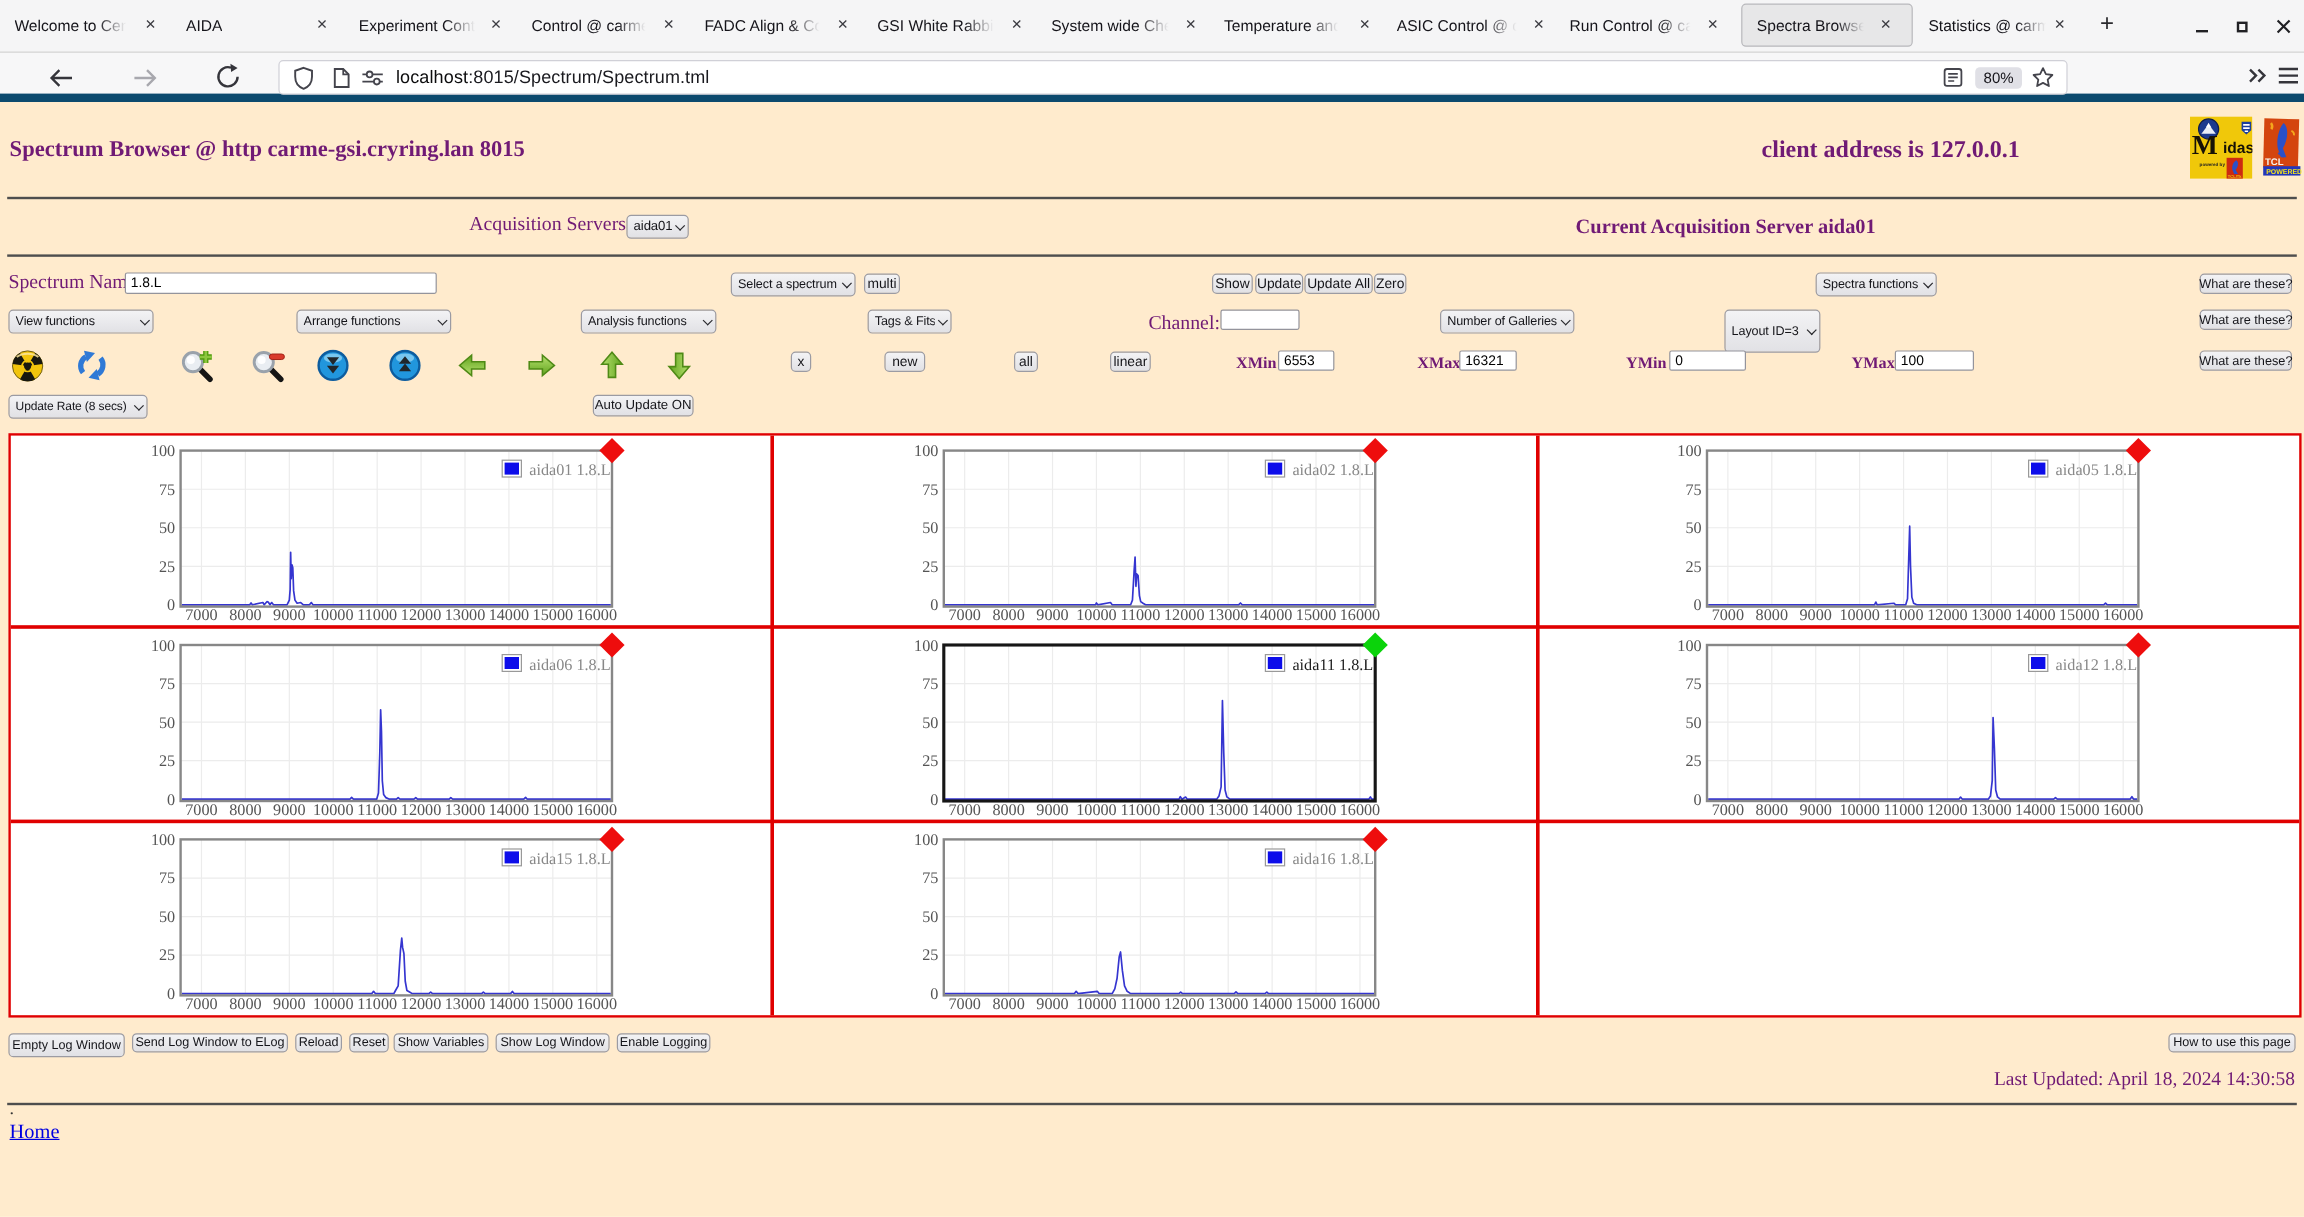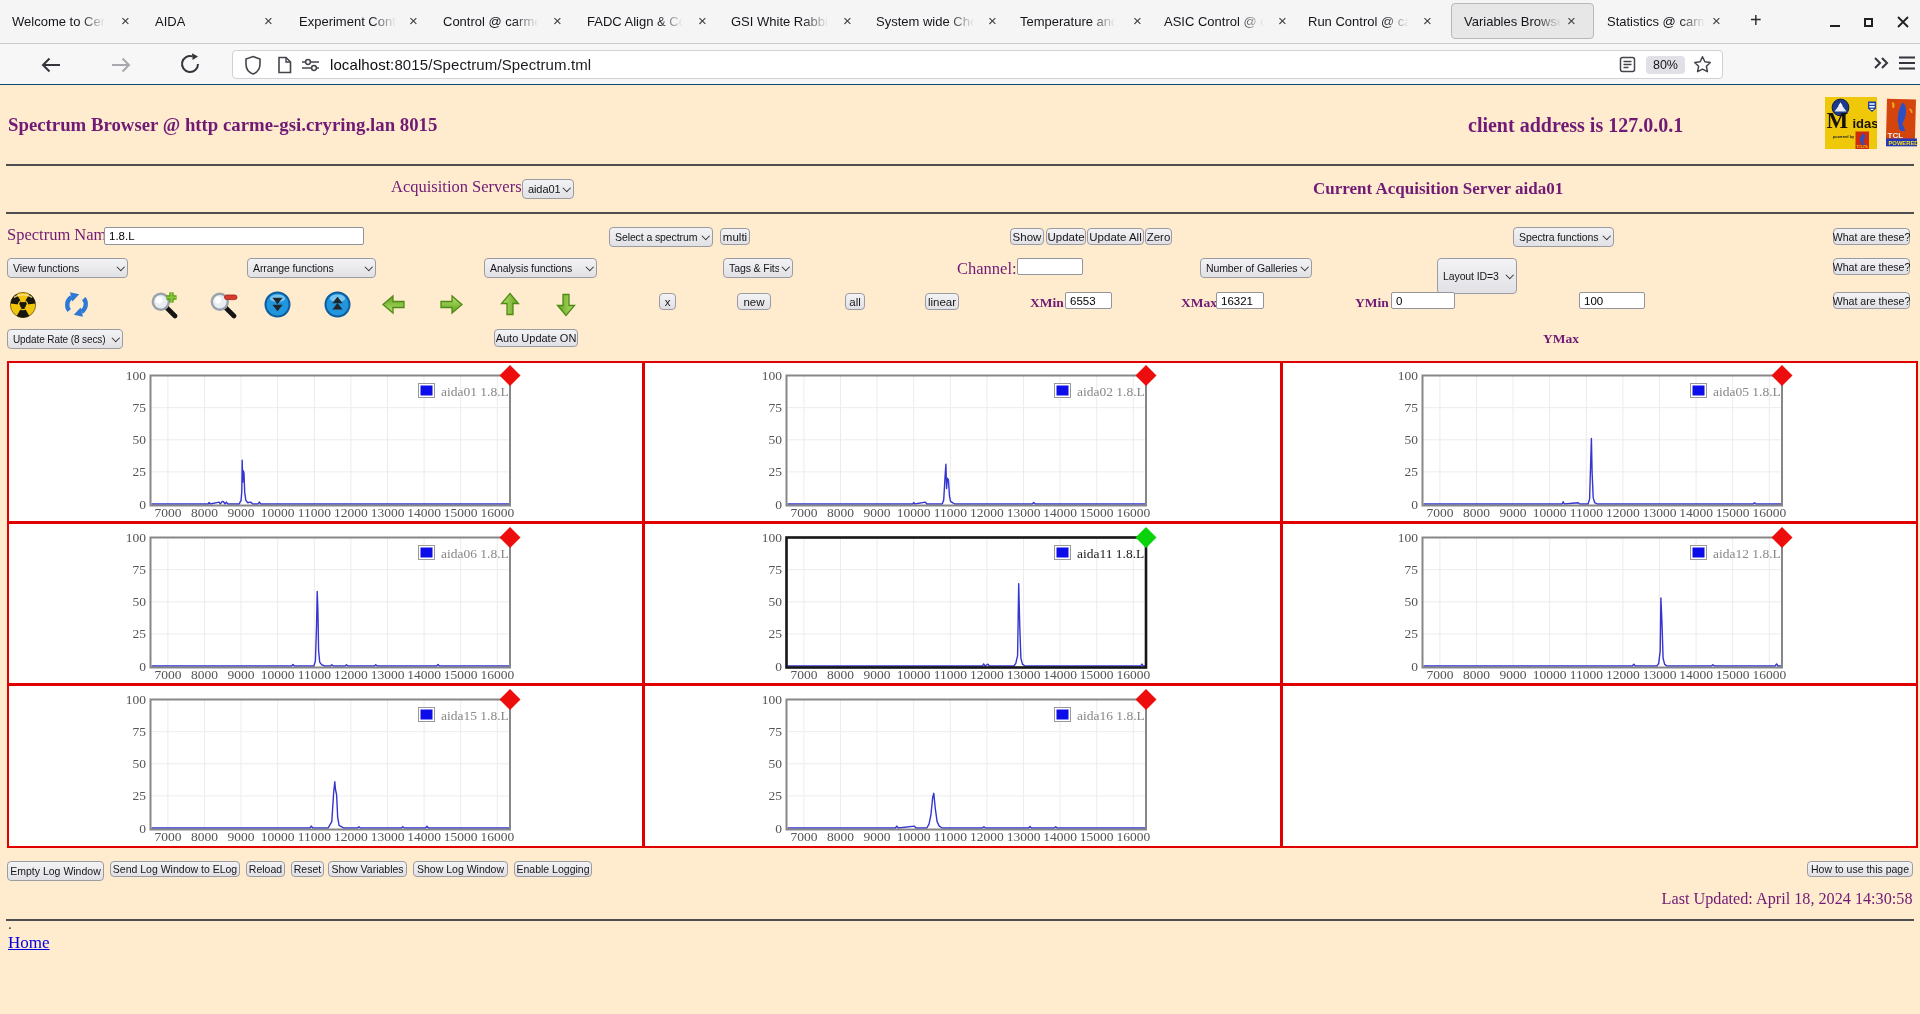--- a/index.html
+++ b/index.html
@@ -5,21 +5,21 @@
 html,body{width:1920px;height:1014px;overflow:hidden;font-family:"Liberation Sans",sans-serif}
 .tabbar{position:absolute;left:0;top:0;width:1920px;height:44px;background:#f5f5f6;border-bottom:1px solid #ccc}
 .activetab{position:absolute;left:1451px;top:3px;width:143px;height:36px;background:#e7e7e8;border:1px solid #b8b8bc;border-radius:4px}
 .tabt{position:absolute;top:13.5px;max-width:107px;white-space:nowrap;overflow:hidden;font-size:13px;color:#15141a}
 .fade{-webkit-mask-image:linear-gradient(90deg,#000 72%,transparent 97%);mask-image:linear-gradient(90deg,#000 72%,transparent 97%)}
 .tclose{position:absolute;top:12px;font-size:15px;color:#3c3c42}
 .tplus{position:absolute;left:1750px;top:9px;font-size:20px;color:#2a2a2e;font-weight:300}
 .wmin{position:absolute;left:1830px;top:25px;width:10px;height:2.4px;background:#202024}
 .wmax{position:absolute;left:1864px;top:18px;width:9px;height:9px;border:2px solid #202024}
 .wx{position:absolute;left:1896px;top:15px}
-.navbar{position:absolute;left:0;top:44px;width:1920px;height:41px;background:#f7f7f8;border-bottom:1px solid #0c4a6e}
+.navbar{position:absolute;left:0;top:44px;width:1920px;height:41px;background:#f7f7f8;border-bottom:7px solid #0c4a6e}
 .nico{position:absolute;top:8px}
 .urlbar{position:absolute;left:232px;top:6px;width:1491px;height:29px;background:#fff;border:1px solid #d0d0d7;border-radius:4px;display:flex;align-items:center}
 .url{font-size:15px;color:#1a1a1f;letter-spacing:0.1px}
 .url b{font-weight:400;color:#0c0c0d}
 .zoompill{background:#e0e0e6;border-radius:4px;font-size:12.5px;color:#15141a;padding:2px 7px}
 .page{position:absolute;left:0;top:85px;width:1920px;height:929px;background:#ffebcd}
 .rl{position:absolute;font-family:"Liberation Serif",serif;color:#701a75;white-space:nowrap}
 .hr{position:absolute;left:6px;width:1908px;height:2.2px;background:#4e4e4e}
 .btn{position:absolute;display:flex;align-items:center;justify-content:center;background:linear-gradient(180deg,#f3f3f5,#e1e1e5);border:1px solid #9b9ba3;border-radius:4px;color:#15151a;white-space:nowrap}
 .sel{position:absolute;display:flex;align-items:center;background:linear-gradient(180deg,#f3f3f5,#e1e1e5);border:1px solid #9b9ba3;border-radius:4px;color:#15151a;padding:0 4px 0 5px;white-space:nowrap;letter-spacing:-0.1px}
@@ -36,21 +36,21 @@
     <div class="tabt fade" style="left:12px">Welcome to Cen</div>
     <div class="tabt" style="left:155px">AIDA</div>
     <div class="tabt fade" style="left:299px">Experiment Conti</div>
     <div class="tabt fade" style="left:443px">Control @ carme</div>
     <div class="tabt fade" style="left:587px">FADC Align &amp; Co</div>
     <div class="tabt fade" style="left:731px">GSI White Rabbit</div>
     <div class="tabt fade" style="left:876px">System wide Che</div>
     <div class="tabt fade" style="left:1020px">Temperature and</div>
     <div class="tabt fade" style="left:1164px">ASIC Control @ c</div>
     <div class="tabt fade" style="left:1308px">Run Control @ ca</div>
-    <div class="tabt fade" style="left:1464px">Variables Browse</div>
+    <div class="tabt fade" style="left:1464px">Spectra Browse</div>
     <div class="tabt fade" style="left:1607px">Statistics @ carm</div>
     <div class="tclose" style="left:121px">×</div>
     <div class="tclose" style="left:264px">×</div>
     <div class="tclose" style="left:409px">×</div>
     <div class="tclose" style="left:553px">×</div>
     <div class="tclose" style="left:698px">×</div>
     <div class="tclose" style="left:843px">×</div>
     <div class="tclose" style="left:988px">×</div>
     <div class="tclose" style="left:1133px">×</div>
     <div class="tclose" style="left:1278px">×</div>
@@ -273,21 +273,21 @@
 <div class="btn" style="left:659px;top:293px;width:17px;height:17px;font-size:11.5px">x</div>
 <div class="btn" style="left:737px;top:293px;width:34px;height:17px;font-size:11.5px">new</div>
 <div class="btn" style="left:845px;top:293px;width:20px;height:17px;font-size:11.5px">all</div>
 <div class="btn" style="left:925px;top:293px;width:34px;height:17px;font-size:11.5px">linear</div>
 <div class="rl" style="left:1030px;top:295px;font-size:13.5px;font-weight:bold;">XMin</div>
 <div class="inp" style="left:1065px;top:292px;width:47px;height:17px">6553</div>
 <div class="rl" style="left:1181px;top:295px;font-size:13.5px;font-weight:bold;">XMax</div>
 <div class="inp" style="left:1216px;top:292px;width:48px;height:17px">16321</div>
 <div class="rl" style="left:1355px;top:295px;font-size:13.5px;font-weight:bold;text-align:center;">YMin</div>
 <div class="inp" style="left:1391px;top:292px;width:64px;height:17px">0</div>
-<div class="rl" style="left:1543px;top:295px;font-size:13.5px;font-weight:bold;margin-top:36px;">YMax</div>
+<div class="rl" style="left:1543px;top:295px;font-size:13.5px;font-weight:bold;">YMax</div>
 <div class="inp" style="left:1579px;top:292px;width:66px;height:17px">100</div>
 <div class="btn" style="left:1833px;top:292px;width:77px;height:17px;font-size:10.6px">What are these?</div>
 <div class="sel" style="left:7px;top:329px;width:116px;height:20px;font-size:10px">
     <span class="selt">Update Rate (8 secs)</span>
     <span class="car"></span>
   </div>
 <div class="btn" style="left:494px;top:329px;width:84px;height:18px;font-size:11px">Auto Update ON</div>
 <div class="gal">
     <div class="gv" style="left:633.5px"></div>
     <div class="gv" style="left:1271.5px"></div>

